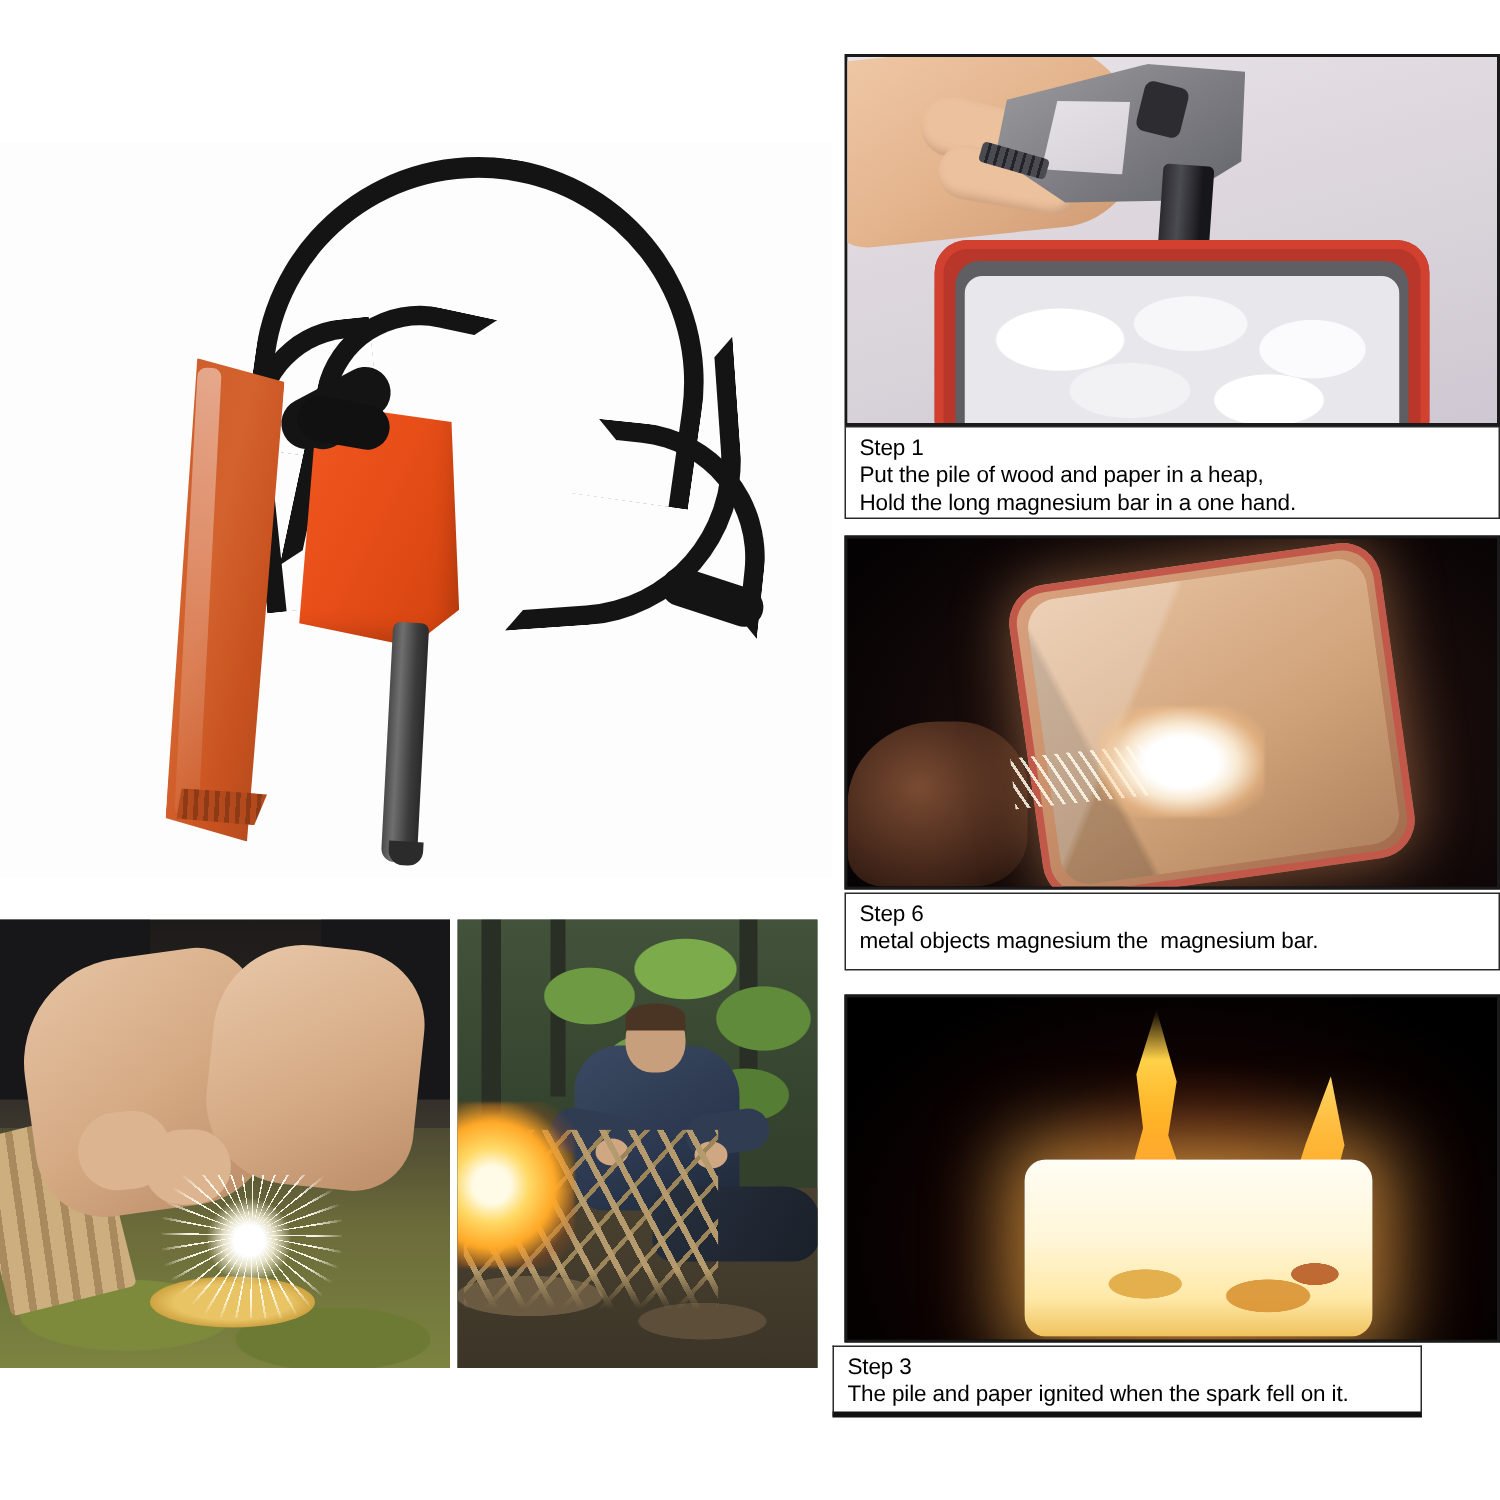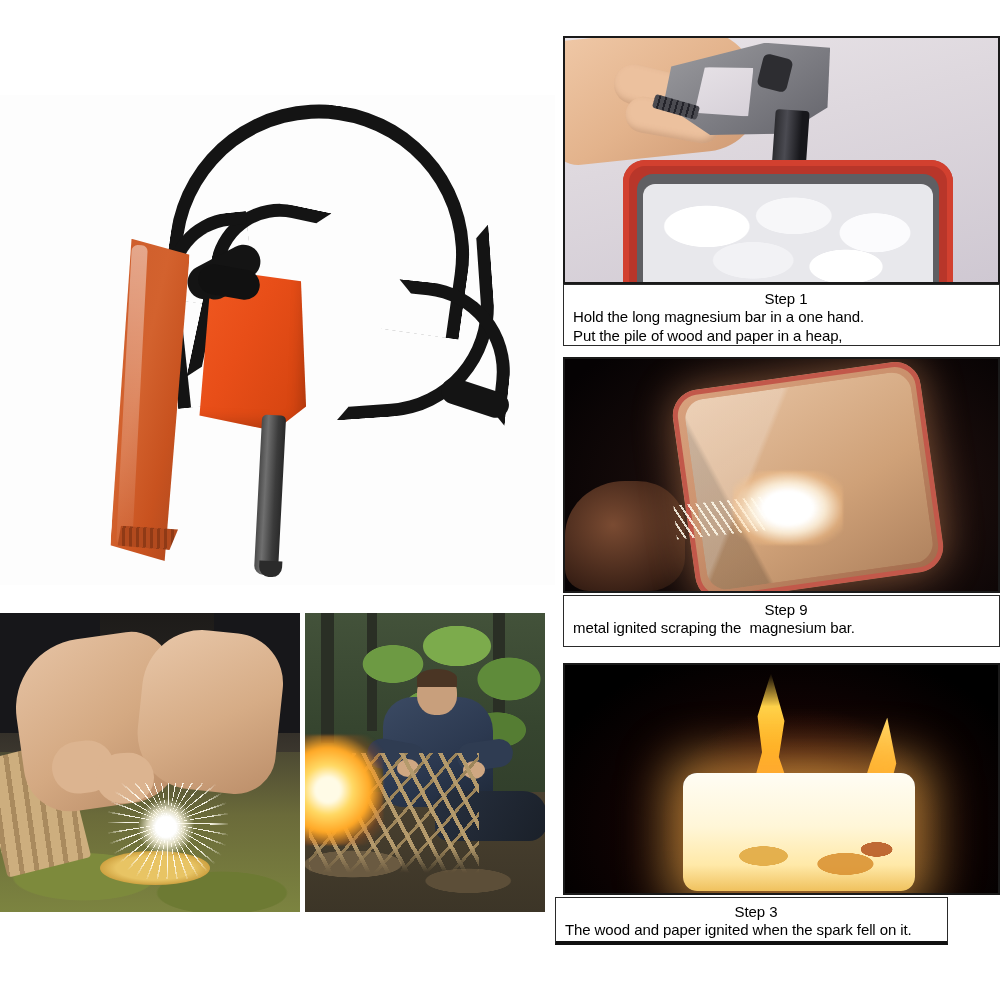--- a/index.html
+++ b/index.html
@@ -21,21 +21,21 @@
   
   .photo { position:absolute; overflow:hidden; background:#fff; }
   .framed { border:2px solid #1a1a1a; }
 
   
   .caption {
     position:absolute; background:#ffffff; color:#000;
     font-size:15px; line-height:1.22; padding:5px 0 5px 9px;
     font-family:"Liberation Sans", sans-serif; letter-spacing:-0.1px;
   }
-  .caption .step { display:block;text-align:center; }
+  .caption .step { display:block; }
   .caption .l { display:block; white-space:pre; }
   .cap-border { border:1.5px solid #2a2a2a; }
   .cap-thick-bottom { border-bottom:4px solid #111; }
 
   
   #hero { left:0; top:95px; width:555px; height:490px; }
   #hero .bg { position:absolute; inset:0; background:#fdfdfd; }
 
   
   .cord { position:absolute; border:13px solid #121212; border-radius:50%;
@@ -402,48 +402,48 @@
     <div class="toolcut"></div>
     <div class="toolnotch"></div>
     <div class="toolteeth"></div>
     <div class="rod"></div>
     <div class="tin"></div>
     <div class="tin-inner"></div>
     <div class="paper"></div>
   </div>
   <div class="caption cap-border" id="cap1">
     <span class="step">Step 1</span>
+    <span class="l">Put the pile of wood and paper in a heap,</span>
     <span class="l">Hold the long magnesium bar in a one hand.</span>
-    <span class="l">Put the pile of wood and paper in a heap,</span>
   </div>
 
   <div class="photo framed" id="p2">
     <div class="dark"></div>
     <div class="hand-dark"></div>
     <div class="tin"></div>
     <div class="tin-paper"></div>
     <div class="sparks"></div>
     <div class="flash"></div>
   </div>
   <div class="caption cap-border" id="cap2">
-    <span class="step">Step 9</span>
-    <span class="l">metal ignited scraping the  magnesium bar.</span>
+    <span class="step">Step 6</span>
+    <span class="l">metal objects magnesium the  magnesium bar.</span>
   </div>
 
   <div class="photo framed" id="p3">
     <div class="dark"></div>
     <div class="glow"></div>
     <div class="flame-main"></div>
     <div class="flame-side"></div>
     <div class="tinbox"></div>
     <div class="embers"></div>
   </div>
   <div class="caption cap-border cap-thick-bottom" id="cap3">
     <span class="step">Step 3</span>
-    <span class="l">The wood and paper ignited when the spark fell on it.</span>
+    <span class="l">The pile and paper ignited when the spark fell on it.</span>
   </div>
 
   <div class="photo" id="b1">
     <div class="bg-top"></div>
     <div class="ground"></div>
     <div class="sleeve-l"></div>
     <div class="sleeve-r"></div>
     <div class="wood"></div>
     <div class="hand-l"></div>
     <div class="hand-r"></div>

